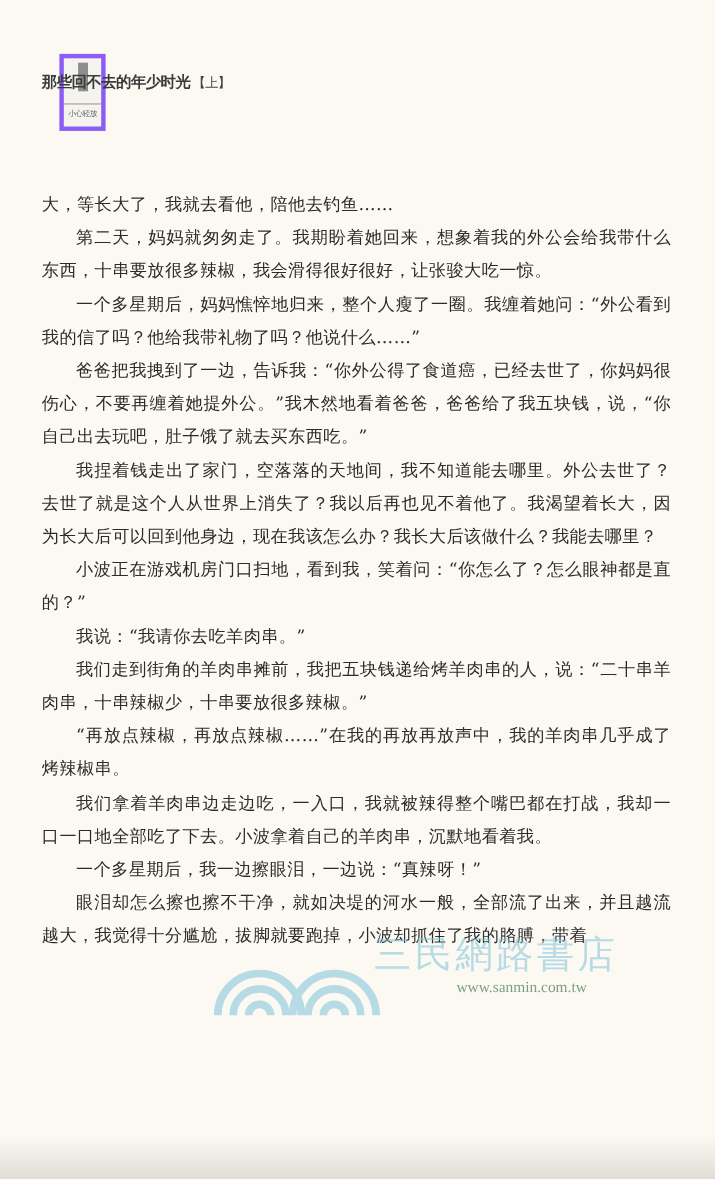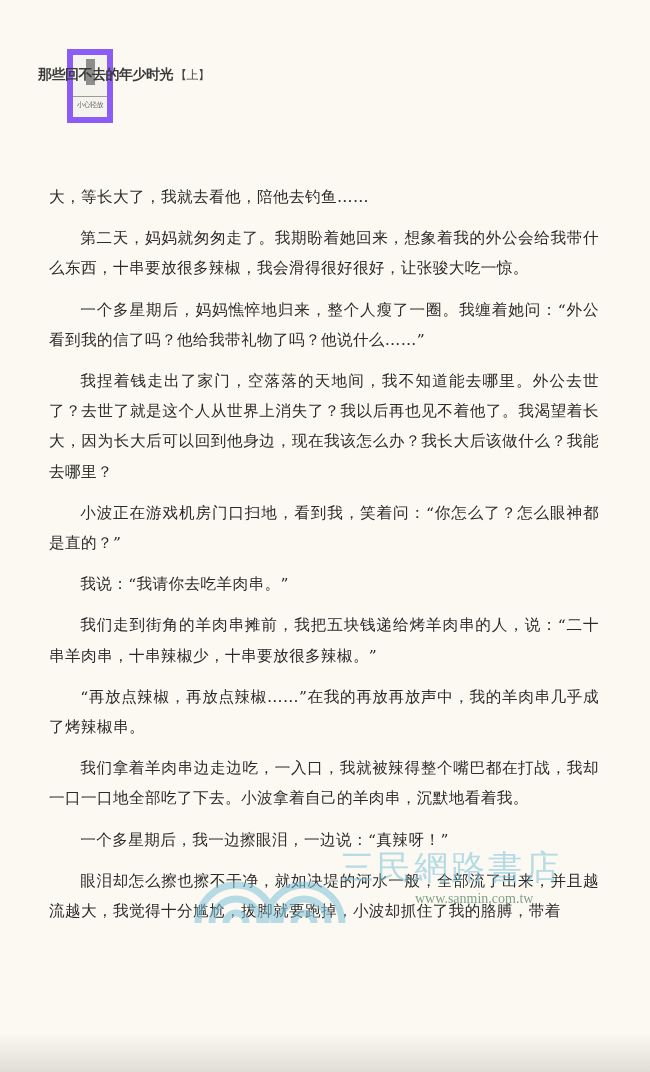--- a/index.html
+++ b/index.html
@@ -11,22 +11,22 @@
     color: #2b2b2b;
   }
   .page-shade {
     position: absolute; left: 0; right: 0; bottom: 0; height: 40px;
     background: linear-gradient(to bottom, rgba(251,249,241,0) 0%, rgba(200,198,192,0.55) 100%);
   }
   .header {
     position: absolute; left: 38px; top: 44px; width: 300px; height: 70px;
   }
   .header-box {
-    position: absolute; left: 29px; top: 5px; width: 34px; height: 62px;
-    border: 6px solid #8b5cf6; background: #f4f3ee;
+    position: absolute; left: 16px; top: 5px; width: 34px; height: 62px;
+    border: 4px solid #8b5cf6; background: #f4f3ee;
   }
   .header-box .bar {
     position: absolute; left: 13px; top: 4px; width: 9px; height: 26px; background: #8d8d8d;
   }
   .header-box .divider {
     position: absolute; left: 0; right: 0; top: 41px; border-top: 1px solid #9a9a9a;
   }
   .header-box .box-label {
     position: absolute; left: 0; right: 0; top: 45px; text-align: center;
     font-size: 7px; color: #666; font-family: "DejaVu Sans", sans-serif;
@@ -36,21 +36,21 @@
     position: absolute; left: 0; top: 22px; white-space: nowrap;
     font-family: Liberation Sans, sans-serif; font-weight: bold;
     font-size: 14px; color: #3a3a3a; letter-spacing: -0.5px;
   }
   .header-title .vol { font-weight: normal; font-size: 12px; color: #444; margin-left: 2px; }
   .body-text {
     position: absolute; left: 38px; top: 171px; width: 572px;
     font-size: 15.6px; line-height: 30.2px; letter-spacing: 0.4px;
     text-align: justify;
   }
-  .body-text p { margin: 11px; text-indent: 2em; }
+  .body-text p { margin: 0; text-indent: 2em; }
   .body-text p.cont { text-indent: 0; }
   .watermark {
     position: absolute; left: 190px; top: 845px; width: 440px; height: 80px;
     pointer-events: none; opacity: 0.55;
   }
   .wm-arcs { position: absolute; left: 0; top: 0; }
   .wm-name {
     position: absolute; left: 150px; top: 0px; font-size: 34px; color: #7fc3dc;
     font-family: "DejaVu Sans", sans-serif; letter-spacing: 3px; white-space: nowrap;
   }
@@ -70,20 +70,21 @@
   </div>
   <div class="header-title">
     <span>那些回不去的年少时光</span><span class="vol">【上】</span>
   </div>
 </div>
 
 <div class="body-text">
   <p class="cont">大，等长大了，我就去看他，陪他去钓鱼……</p>
   <p>第二天，妈妈就匆匆走了。我期盼着她回来，想象着我的外公会给我带什么东西，十串要放很多辣椒，我会滑得很好很好，让张骏大吃一惊。</p>
   <p>一个多星期后，妈妈憔悴地归来，整个人瘦了一圈。我缠着她问：“外公看到我的信了吗？他给我带礼物了吗？他说什么……”</p>
+  <p>爸爸把我拽到了一边，告诉我：“你外公得了食道癌，已经去世了，你妈妈很伤心，不要再缠着她提外公。”我木然地看着爸爸，爸爸给了我五块钱，说，“你自己出去玩吧，肚子饿了就去买东西吃。”</p>
   <p>我捏着钱走出了家门，空落落的天地间，我不知道能去哪里。外公去世了？去世了就是这个人从世界上消失了？我以后再也见不着他了。我渴望着长大，因为长大后可以回到他身边，现在我该怎么办？我长大后该做什么？我能去哪里？</p>
   <p>小波正在游戏机房门口扫地，看到我，笑着问：“你怎么了？怎么眼神都是直的？”</p>
   <p>我说：“我请你去吃羊肉串。”</p>
   <p>我们走到街角的羊肉串摊前，我把五块钱递给烤羊肉串的人，说：“二十串羊肉串，十串辣椒少，十串要放很多辣椒。”</p>
   <p>“再放点辣椒，再放点辣椒……”在我的再放再放声中，我的羊肉串几乎成了烤辣椒串。</p>
   <p>我们拿着羊肉串边走边吃，一入口，我就被辣得整个嘴巴都在打战，我却一口一口地全部吃了下去。小波拿着自己的羊肉串，沉默地看着我。</p>
   <p>一个多星期后，我一边擦眼泪，一边说：“真辣呀！”</p>
   <p>眼泪却怎么擦也擦不干净，就如决堤的河水一般，全部流了出来，并且越流越大，我觉得十分尴尬，拔脚就要跑掉，小波却抓住了我的胳膊，带着</p>
 </div>
 

